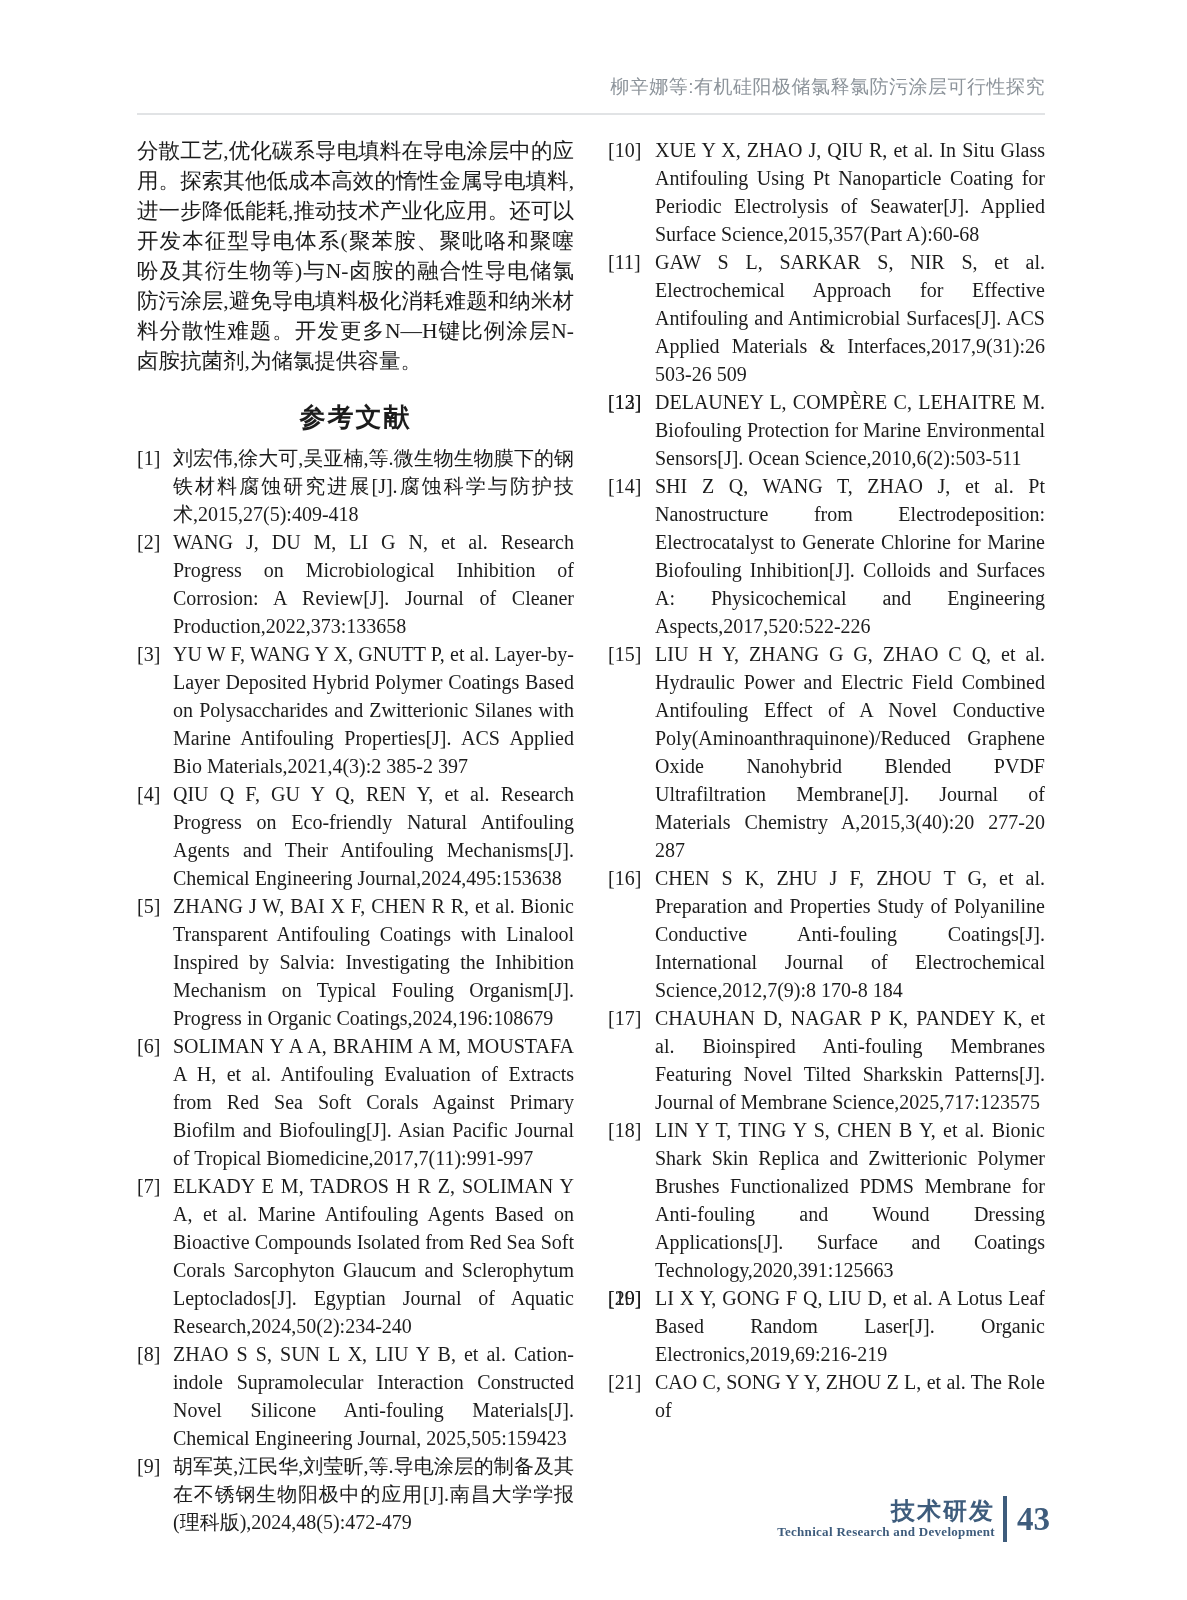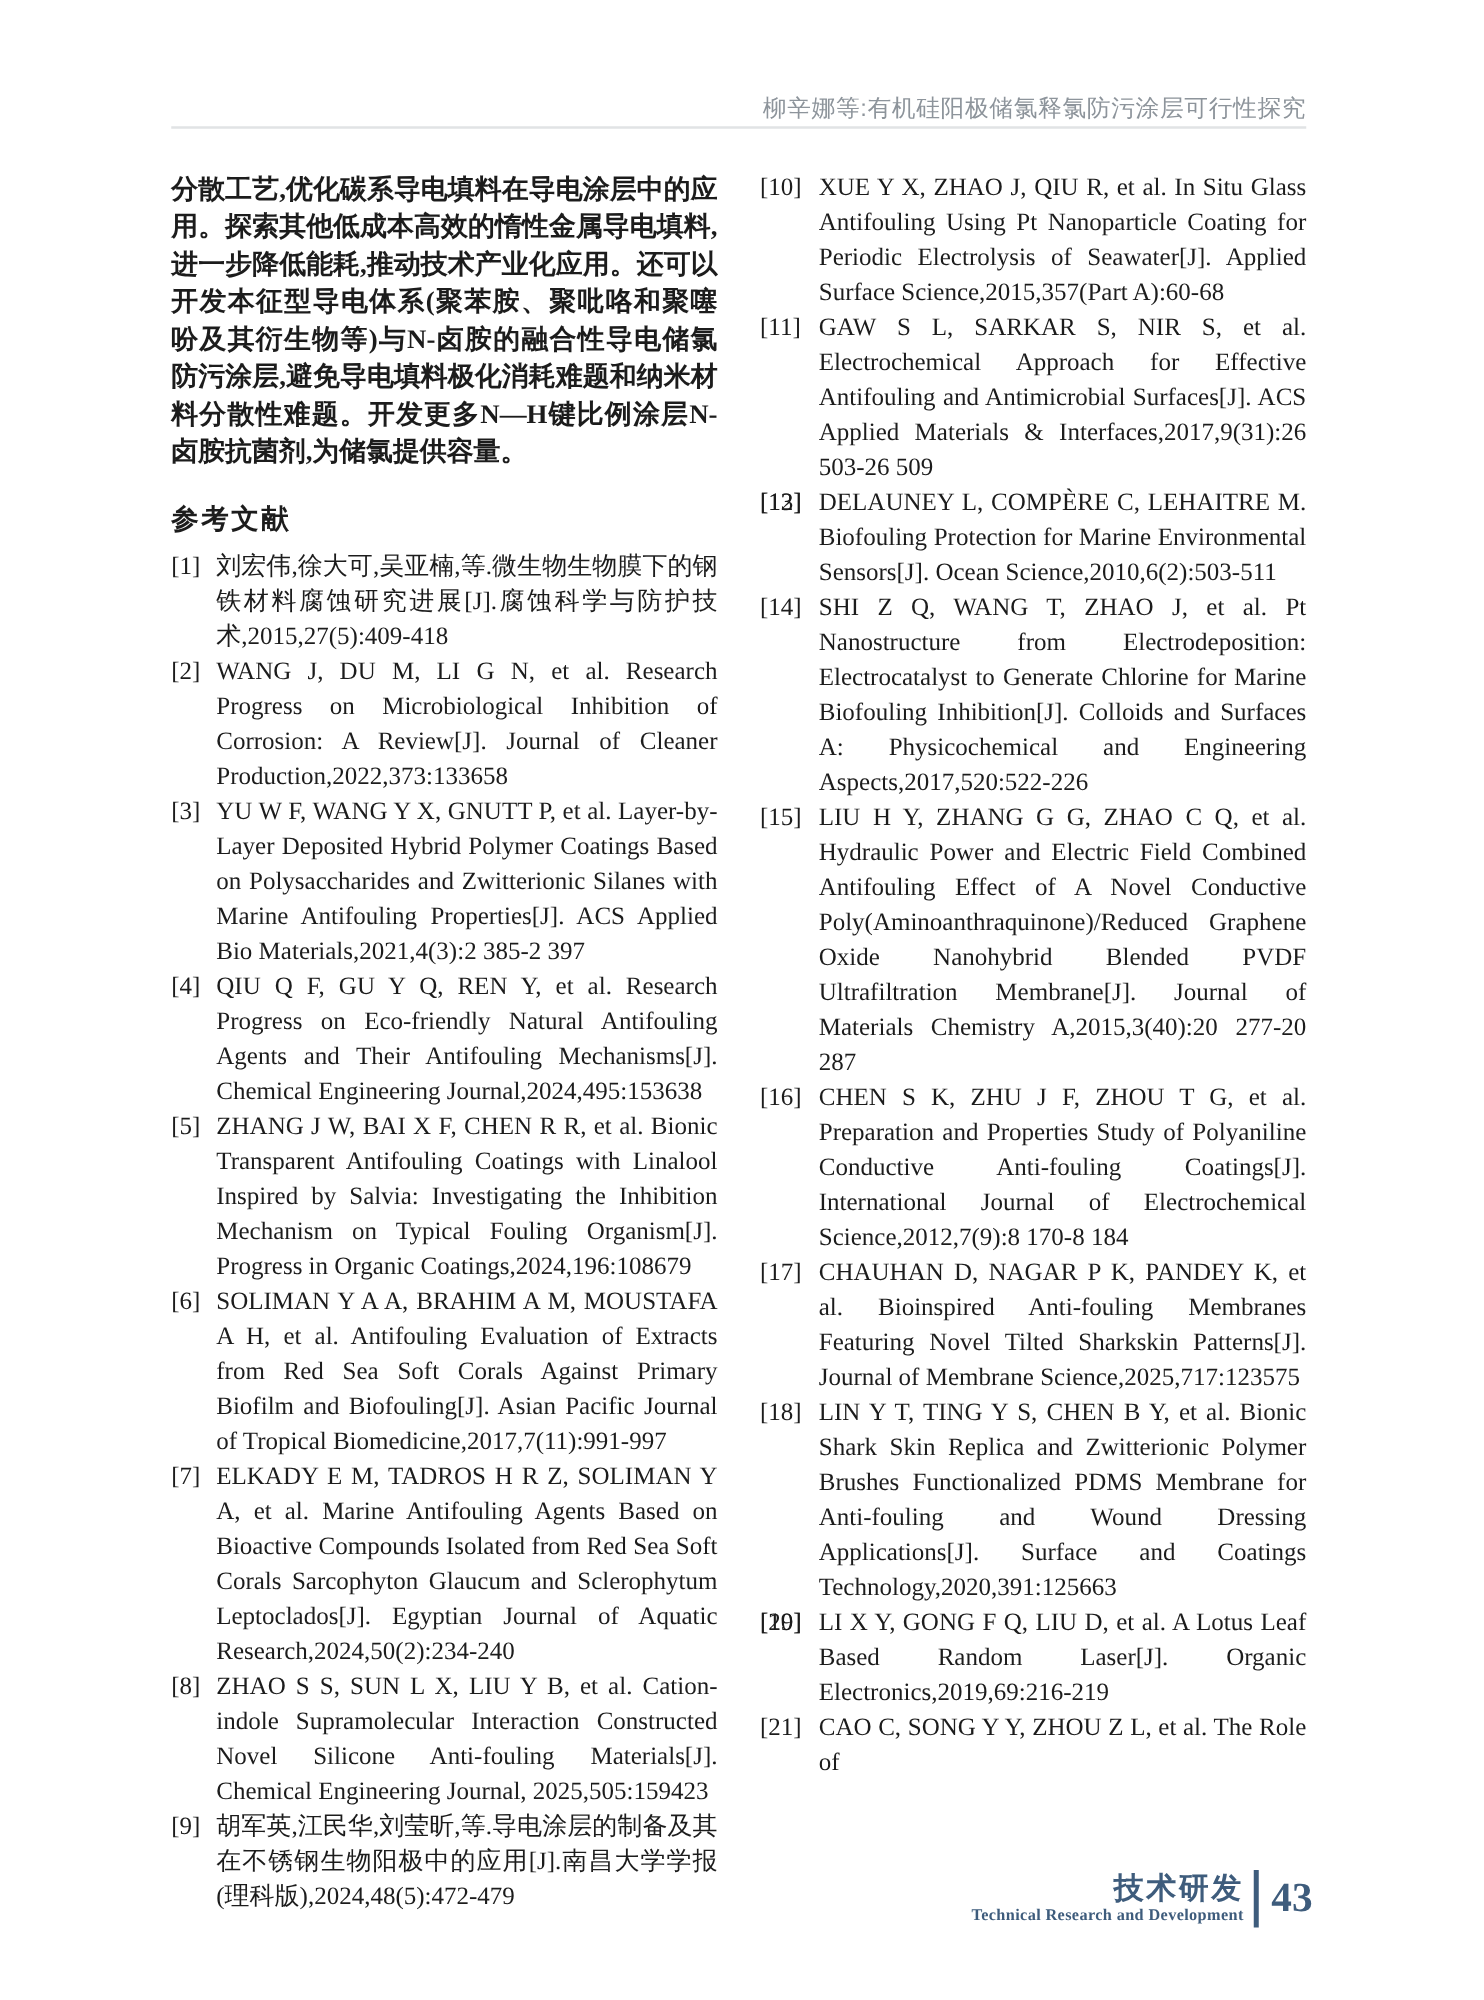--- a/index.html
+++ b/index.html
@@ -8,43 +8,43 @@
     width:1187px; height:1600px;
     background:#ffffff;
     overflow:hidden;
     font-family:"Liberation Serif","DejaVu Serif",serif;
     color:#1c1c1c;
   }
   
   .page-header {
     position:absolute; top:74px; left:137px; right:142px;
     text-align:right;
-    padding-bottom:1px;
+    padding-bottom:13px;
     border-bottom:2px solid #e1e3e5;
   }
   .running-title {
     font-family:"Liberation Sans","DejaVu Sans",sans-serif;
     font-size:19px; color:#8d949b; letter-spacing:0.5px;
   }
   
   .content {
     position:absolute; top:136px; left:137px; right:142px;
     display:flex; gap:34px;
   }
   .col { box-sizing:border-box; }
   .col-left  { width:437px; }
   .col-right { width:437px; }
   .paragraph {
     font-size:21.5px; line-height:30px;
     text-align:justify;
-    font-weight:bold;
   }
   .refs-heading {
     font-family:"Liberation Sans","DejaVu Sans",sans-serif;
-    font-weight:bold; font-size:22px;
+    font-weight:bold; font-size:26px;
+    text-align:center;
     margin:24px 0 9px 0;
     letter-spacing:2px;
   }
   .ref {
     position:relative;
     font-size:20px; line-height:28px;
     text-align:justify;
   }
   .col-left  .ref { padding-left:36px; }
   .col-right .ref { padding-left:47px; }

